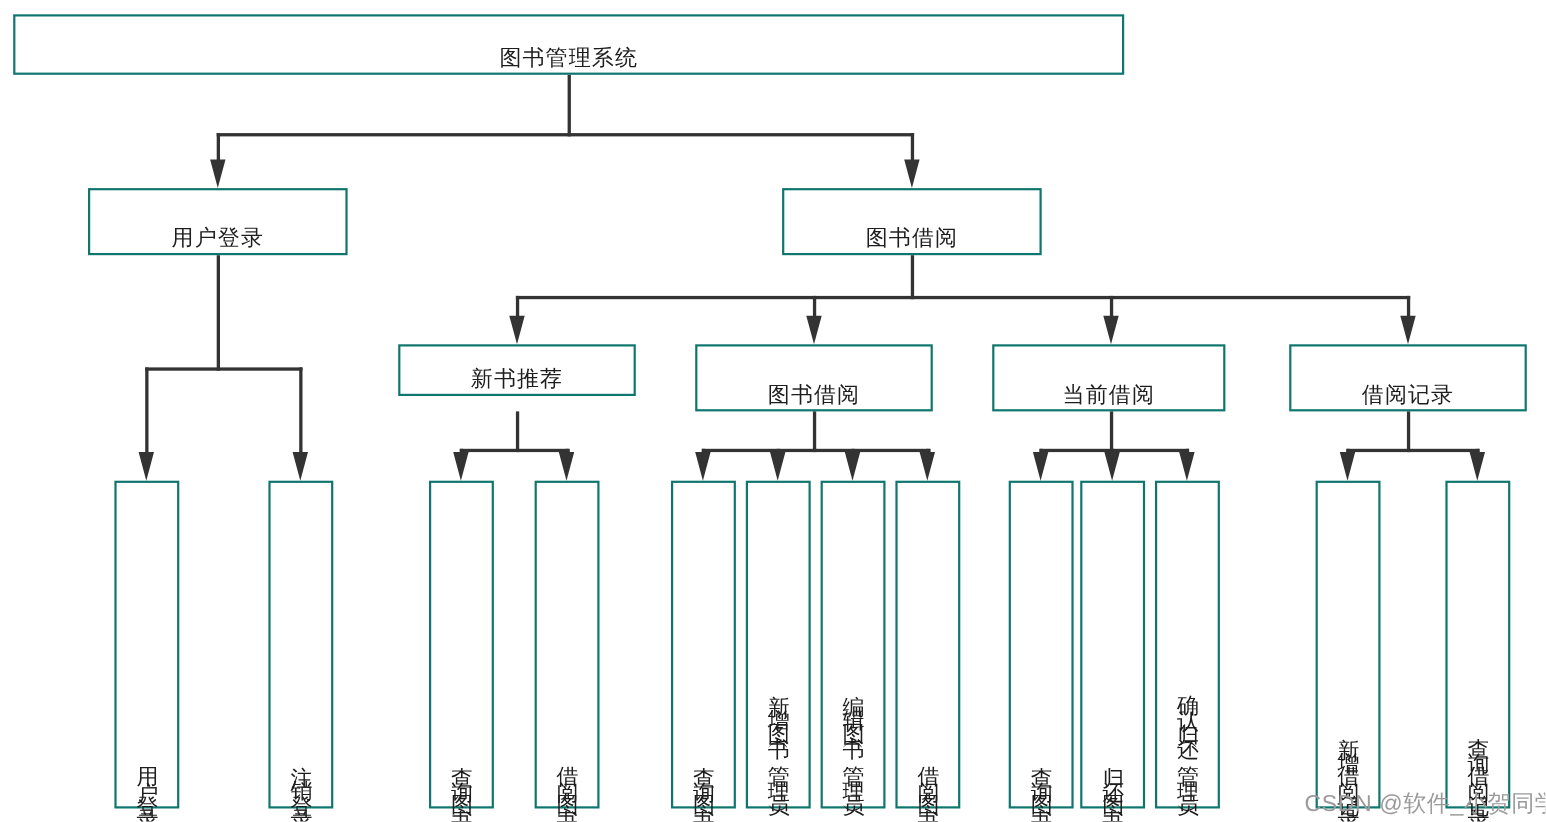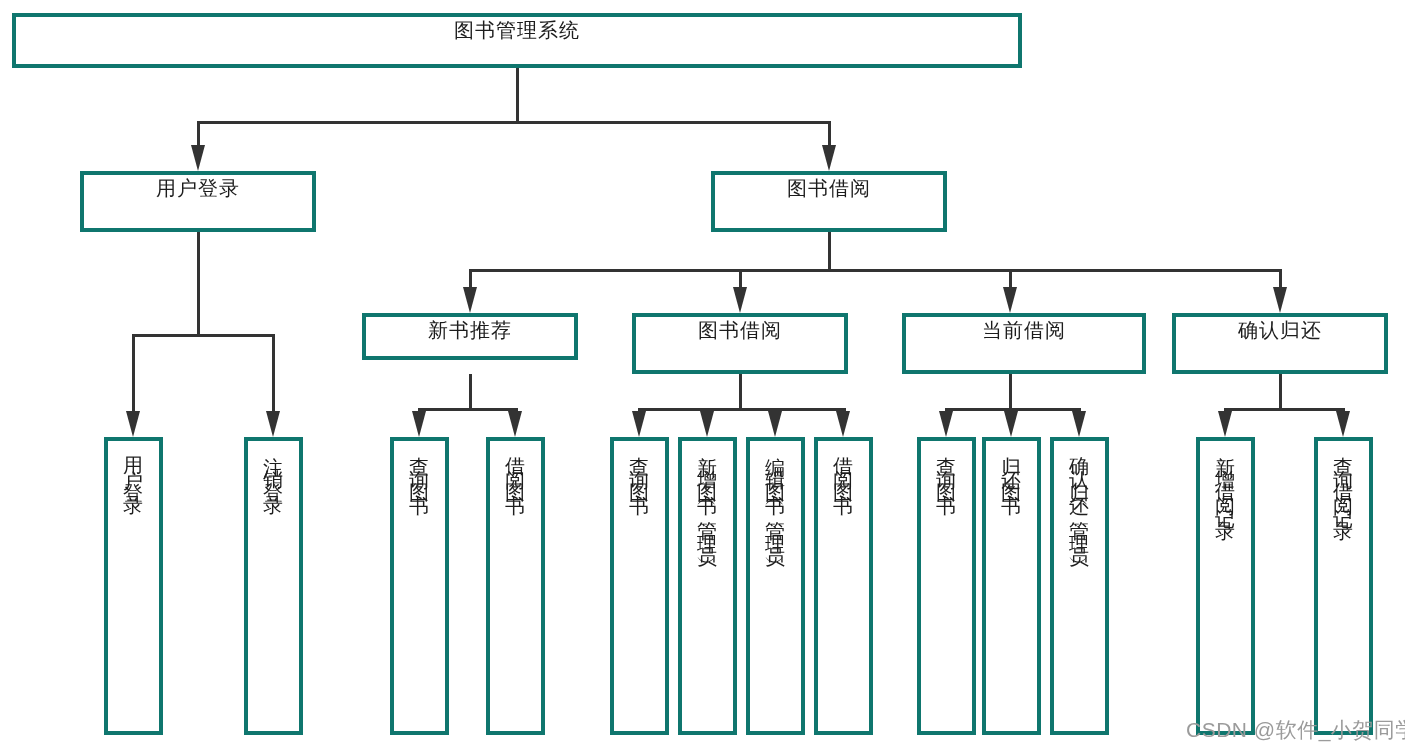--- a/index.html
+++ b/index.html
@@ -1,20 +1,20 @@
 <!DOCTYPE html>
 <html><head>
 <meta charset="utf-8">
 <style>
   html,body{margin:0;padding:0;background:#ffffff;}
   body{font-family:"Liberation Sans","DejaVu Sans",sans-serif;}
   #stage{position:relative;width:1405px;height:747px;background:#ffffff;overflow:hidden;}
 
-  .box{position:absolute;box-sizing:border-box;border:4px solid #0f766e;background:#ffffff;
-       display:flex;align-items:flex-start;justify-content:center;color:#1d1d1d;}
+  .box{position:absolute;box-sizing:border-box;border:2px solid #0f766e;background:#ffffff;
+       display:flex;align-items:flex-end;justify-content:center;color:#1d1d1d;}
   .hlabel{font-size:20px;letter-spacing:1px;white-space:nowrap;}
 
   .leaf span{writing-mode:vertical-rl;text-orientation:mixed;font-size:20px;
              letter-spacing:13px;color:#1d1d1d;line-height:1;}
 
   .vline,.hline{position:absolute;background:#333333;}
   .vline{width:3px;}
   .hline{height:3px;}
 
   .arrow{position:absolute;width:0;height:0;
@@ -42,26 +42,26 @@
   </div>
 
   <div class="box hlabel" style="left:362px;top:313px;width:216px;height:47px;">
     <span>新书推荐</span>
   </div>
 
   <div class="box hlabel" style="left:632px;top:313px;width:216px;height:61px;">
     <span>图书借阅</span>
   </div>
 
-  <div class="box hlabel" style="left:902px;top:313px;width:244px;height:61px;">
+  <div class="box hlabel" style="left:902px;top:313px;width:212px;height:61px;">
     <span>当前借阅</span>
   </div>
 
   <div class="box hlabel" style="left:1172px;top:313px;width:216px;height:61px;">
-    <span>确认归还</span>
+    <span>借阅记录</span>
   </div>
 
   <div class="box leaf" style="left:104px;top:437px;width:59px;height:298px;">
     <span>用户登录</span>
   </div>
   <div class="box leaf" style="left:244px;top:437px;width:59px;height:298px;">
     <span>注销登录</span>
   </div>
 
   <div class="box leaf" style="left:390px;top:437px;width:59px;height:298px;">

